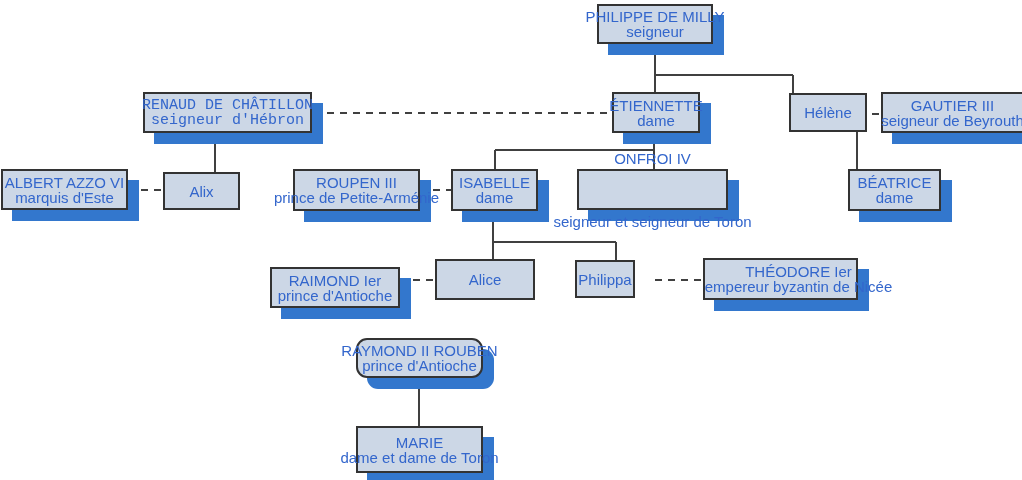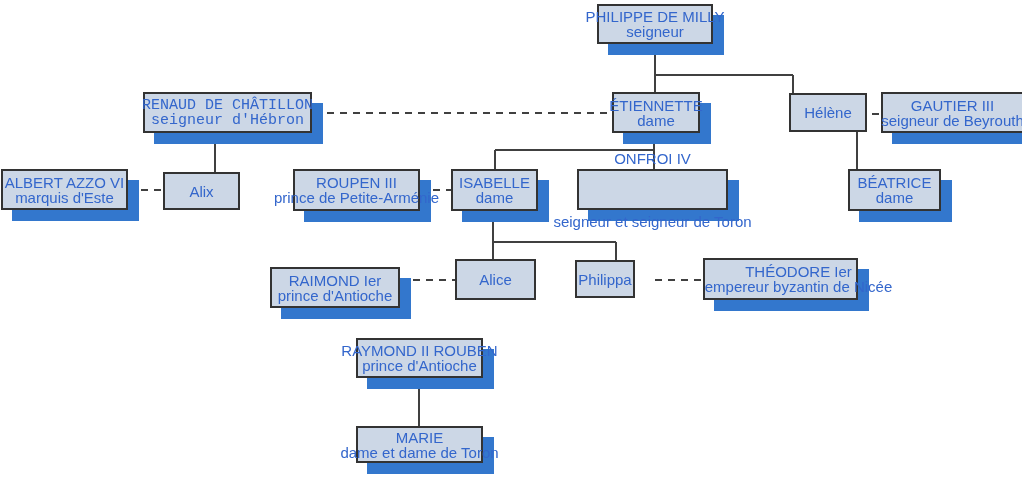--- a/index.html
+++ b/index.html
@@ -31,25 +31,25 @@
   .n-etiennette{left:612px;top:92px;width:88px; height:41px;}
   .n-helene   {left:789px;top:93px; width:78px; height:39px;}
   .n-gautier  {left:881px;top:92px; width:143px;height:41px;}
   .n-albert   {left:1px;  top:169px;width:127px;height:41px;}
   .n-alix     {left:163px;top:172px;width:77px; height:38px;}
   .n-roupen   {left:293px;top:169px;width:127px;height:42px;}
   .n-isabelle {left:451px;top:169px;width:87px; height:42px;text-align:right;}
   .n-onfroi   {left:577px;top:169px;width:151px;height:41px;gap:48px;}
   .n-beatrice {left:812px;top:169px;width:93px; height:42px;margin-left:36px;}
   .n-raimond  {left:270px;top:259px;width:130px;height:41px;margin-top:8px;}
-  .n-alice    {left:455px;top:259px;width:81px; height:41px;text-align:right;}
+  .n-alice    {left:435px;top:259px;width:100px; height:41px;text-align:right;}
   .n-philippa {left:575px;top:260px;width:60px; height:38px;}
   .n-theodore {left:703px;top:258px;width:155px;height:42px;padding-left:36px;}
-  .n-raymond2 {left:356px;top:338px;width:127px;height:40px;}
-  .n-marie    {left:356px;top:426px;width:127px;height:37px;}
+  .n-raymond2 {left:356px;top:338px;width:127px;height:40px;border-radius:11px;}
+  .n-marie    {left:356px;top:426px;width:127px;height:47px;}
 </style>
 </head>
 <body>
 
 <div class="stage">
 
   <svg class="wires" width="1022" height="480" viewBox="0 0 1022 480">
 
     <line x1="655" y1="44" x2="655" y2="92"></line>
     <line x1="655" y1="75" x2="793" y2="75"></line>

